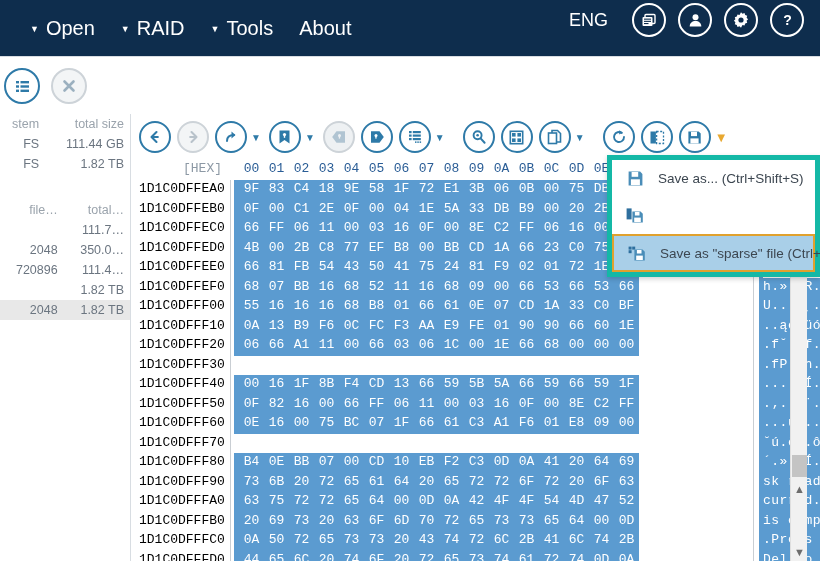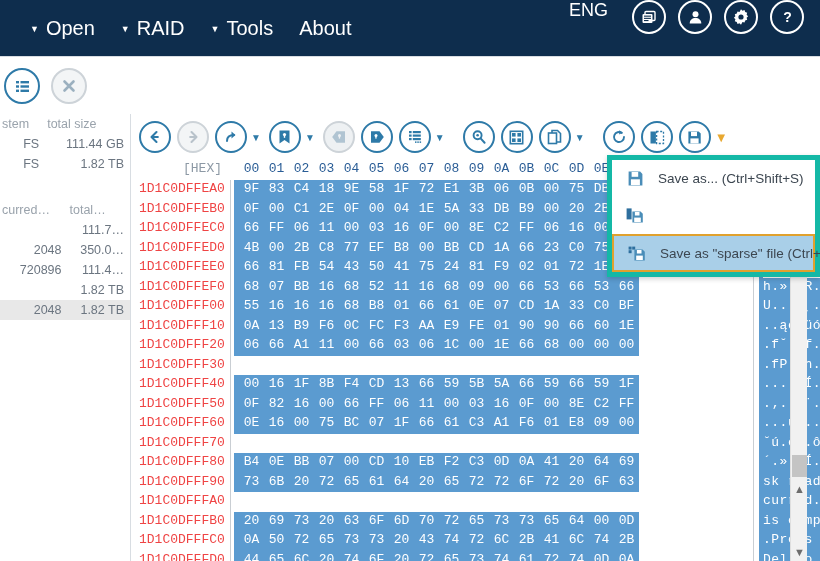--- a/index.html
+++ b/index.html
@@ -20,21 +20,21 @@
   .nav-caret {
     color: #ffffff; font-size: 9px; line-height: 1;
     margin-right: 7px; margin-top: 3px;
   }
   .nav-label {
     color: #ffffff; font-size: 20px; white-space: nowrap;
     padding: 0 14px 0 0; margin-right: 12px; cursor: default;
   }
   .topbar-right {
     position: absolute; right: 16px; top: 0; height: 40px;
-    display: flex; gap: 12px;
+    display: flex; align-items: center; gap: 12px;
   }
   .lang-label { color: #ffffff; font-size: 18px; margin-right: 12px; }
   .circ-icon {
     width: 34px; height: 34px; border-radius: 50%;
     border: 2px solid #ffffff; display: flex;
     align-items: center; justify-content: center;
   }
   .circ-icon svg { display: block; }
 
   
@@ -50,21 +50,21 @@
   .rbtn.disabled { border: 2px solid #cdd3d8; background: #f3f5f6; }
 
   
   .leftpanel {
     position: absolute; left: 0; top: 114px; width: 130px; height: 447px;
     background: #ffffff; overflow: hidden;
   }
   .lp-table { width: 100%; border-collapse: collapse; }
   .lp-table th {
     font-size: 12.5px; font-weight: normal; color: #9aa3ac;
-    text-align: left; padding: 3px 6px 3px 2px; white-space: nowrap;
+    text-align: right; padding: 3px 6px 3px 2px; white-space: nowrap;
   }
   .lp-table td {
     font-size: 12.5px; color: #6b7580; text-align: right;
     padding: 3px 6px 3px 2px; white-space: nowrap;
   }
   .lp-table tr.selected td { background: #e8e8e8; }
   .lp-gap { height: 26px; }
 
   
   .hexarea {
@@ -106,21 +106,21 @@
 
   
   .hexbody {
     position: absolute; left: 0; top: 66px; width: 690px; height: 381px;
     font-family: "Liberation Mono", monospace; font-size: 13px;
     overflow: hidden;
   }
   .hexrow { height: 19.5px; white-space: nowrap; position: relative; }
   .offs {
     position: absolute; left: 8px; top: 1px; width: 92px;
-    color: #ef4444; text-align: left;
+    color: #000000; text-align: left;
   }
   .bytes {
     position: absolute; left: 103px; top: 0; height: 19.5px;
     background: #5b9bd0; color: #ffffff; padding: 1px 0 0 5px;
   }
   .bytes span { display: inline-block; width: 25px; text-align: center; }
   .ascii {
     position: absolute; left: 628px; top: 0; height: 19.5px;
     background: #5b9bd0; color: #ffffff; padding: 1px 0 0 4px;
     letter-spacing: 0.5px;
@@ -262,21 +262,21 @@
         <td>1.82 TB</td>
       </tr>
     </tbody>
       </table>
 
     <div class="lp-gap"></div>
 
     <table class="lp-table">
       <tbody>
           <tr>
-        <th>curred…</th>
+        <th>file…</th>
         <th>total…</th>
       </tr>
       <tr>
         <td></td>
         <td>111.7…</td>
       </tr>
       <tr>
         <td>2048</td>
         <td>350.0…</td>
       </tr>
@@ -483,20 +483,21 @@
             <div class="bytes"><span>B4</span><span>0E</span><span>BB</span><span>07</span><span>00</span><span>CD</span><span>10</span><span>EB</span><span>F2</span><span>C3</span><span>0D</span><span>0A</span><span>41</span><span>20</span><span>64</span><span>69</span></div>
             <div class="ascii">´.»..Í.ëňĂ..A di</div>
           </div>
           <div class="hexrow">
             <div class="offs">1D1C0DFFF90</div>
             <div class="bytes"><span>73</span><span>6B</span><span>20</span><span>72</span><span>65</span><span>61</span><span>64</span><span>20</span><span>65</span><span>72</span><span>72</span><span>6F</span><span>72</span><span>20</span><span>6F</span><span>63</span></div>
             <div class="ascii">sk read error oc</div>
           </div>
           <div class="hexrow">
             <div class="offs">1D1C0DFFFA0</div>
+            <div class="bytes"><span>63</span><span>75</span><span>72</span><span>72</span><span>65</span><span>64</span><span>00</span><span>0D</span><span>0A</span><span>42</span><span>4F</span><span>4F</span><span>54</span><span>4D</span><span>47</span><span>52</span></div>
             <div class="ascii">curred...BOOTMGR</div>
           </div>
           <div class="hexrow">
             <div class="offs">1D1C0DFFFB0</div>
             <div class="bytes"><span>20</span><span>69</span><span>73</span><span>20</span><span>63</span><span>6F</span><span>6D</span><span>70</span><span>72</span><span>65</span><span>73</span><span>73</span><span>65</span><span>64</span><span>00</span><span>0D</span></div>
             <div class="ascii"> is compressed..</div>
           </div>
           <div class="hexrow">
             <div class="offs">1D1C0DFFFC0</div>
             <div class="bytes"><span>0A</span><span>50</span><span>72</span><span>65</span><span>73</span><span>73</span><span>20</span><span>43</span><span>74</span><span>72</span><span>6C</span><span>2B</span><span>41</span><span>6C</span><span>74</span><span>2B</span></div>

